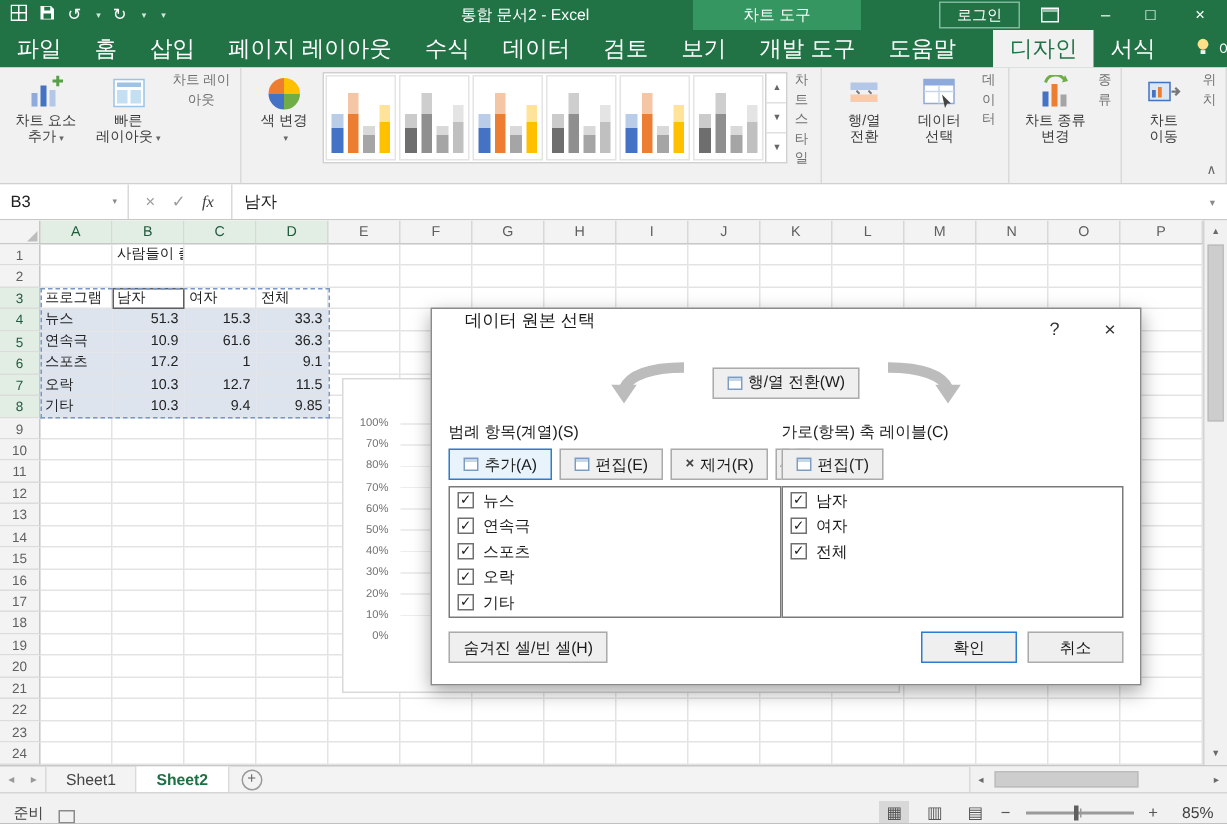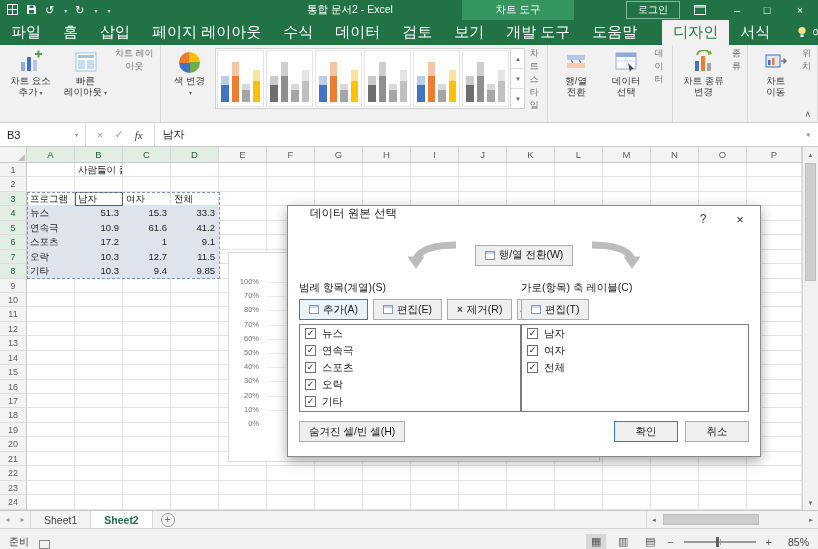--- a/index.html
+++ b/index.html
@@ -505,21 +505,21 @@
           <div class="cell"></div>
           <div class="cell"></div>
           <div class="cell"></div>
           <div class="cell"></div>
         </div>
         <div class="grow">
           <div class="rowh selh">5</div>
           <div class="cell hl">연속극</div>
           <div class="cell hl num">10.9</div>
           <div class="cell hl num">61.6</div>
-          <div class="cell hl num">41.2</div>
+          <div class="cell hl num">36.3</div>
           <div class="cell"></div>
           <div class="cell"></div>
           <div class="cell"></div>
           <div class="cell"></div>
           <div class="cell"></div>
           <div class="cell"></div>
           <div class="cell"></div>
           <div class="cell"></div>
           <div class="cell"></div>
           <div class="cell"></div>

